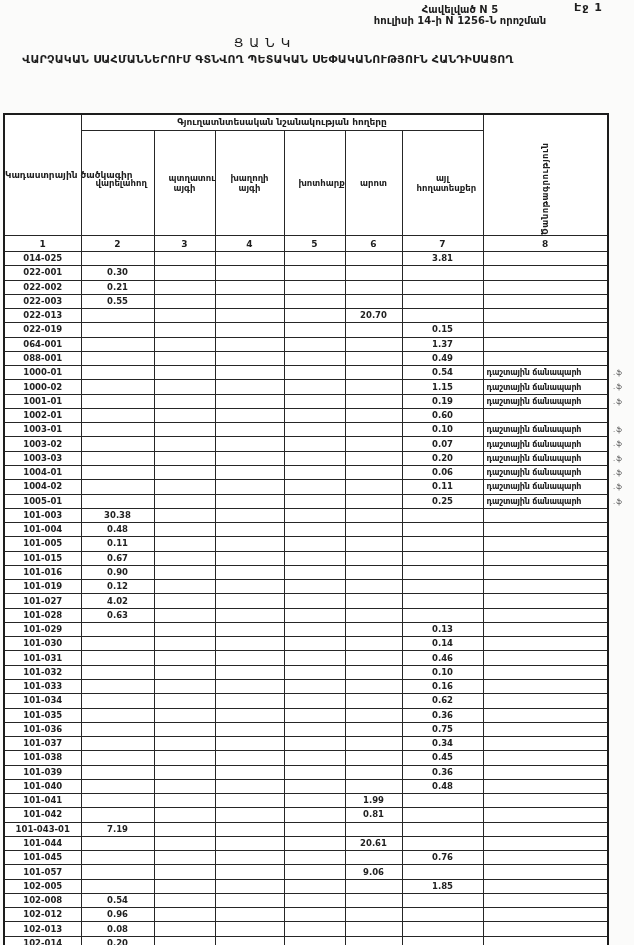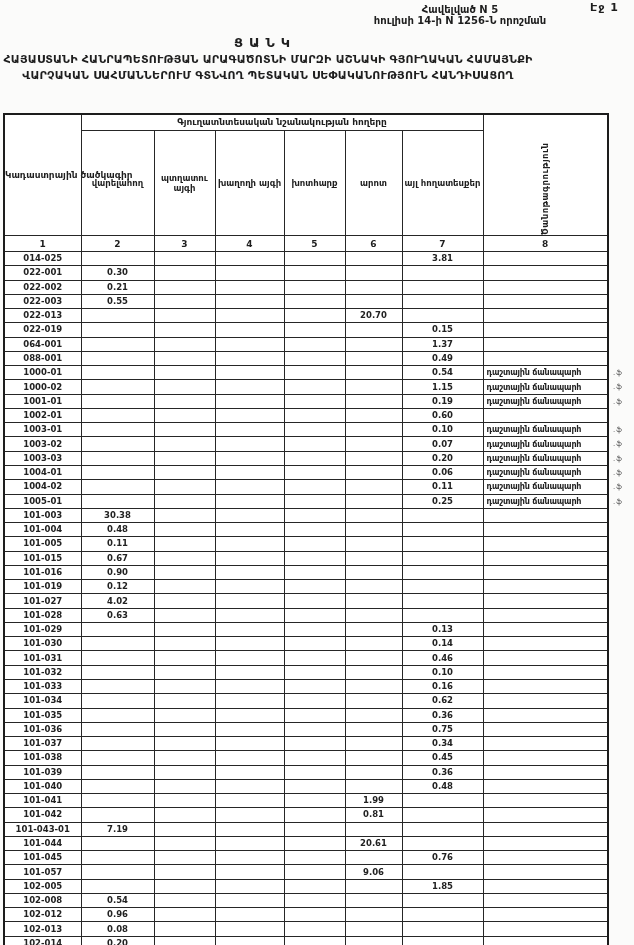--- a/index.html
+++ b/index.html
@@ -5,49 +5,49 @@
   * { margin:0; padding:0; box-sizing:border-box; }
   html,body { width:634px; height:945px; }
   body {
     font-family:"DejaVu Sans", sans-serif;
     background:#fbfbfa;
     color:#1e1e1e;
     position:relative;
     overflow:hidden;
   }
   .page-label {
-    position:absolute; top:1px; left:590px;
+    position:absolute; top:1px; left:574px;
     font-size:11px; font-weight:bold; letter-spacing:1px;
   }
   .annex-block {
     position:absolute; top:5px; left:308px; width:304px;
     text-align:center; font-size:10px; font-weight:bold; line-height:10.5px;
   }
   .doc-kind {
     position:absolute; top:35px; left:0; width:530px;
-    text-align:center; font-size:13px; font-weight:bold; letter-spacing:6px;
+    text-align:center; font-size:13px; font-weight:normal; letter-spacing:6px;
   }
   .main-title {
     position:absolute; top:52px; left:2px; width:532px;
     text-align:center; font-size:11px; font-weight:bold; line-height:15.5px;
     letter-spacing:0.2px;
   }
   table.land-table {
     position:absolute; top:113px; left:3px;
     width:604px; border-collapse:collapse; table-layout:fixed;
     background:#fff;
   }
   table.land-table th, table.land-table td {
     border:1px solid #262626;
     text-align:center; vertical-align:middle;
     overflow:visible; white-space:nowrap;
   }
   table.land-table { border:2px solid #1c1c1c; }
   tr.group-row th { height:15px; font-size:9px; font-weight:bold; }
-  tr.subhead-row th { height:96px; font-size:8.5px; font-weight:bold; white-space:normal; line-height:10px; padding:2px; }
+  tr.subhead-row th { height:96px; font-size:8.5px; font-weight:bold; white-space:normal; line-height:10px; padding:14px; }
   th.code-head { font-size:8px; white-space:normal; line-height:10px; }
   th.note-head div {
     writing-mode:vertical-rl; transform:rotate(180deg);
     margin:0 auto; font-size:8.5px; font-weight:bold; letter-spacing:0.5px;
     height:120px; display:flex; align-items:center;
   }
   tr.num-row td { height:16px; font-size:9px; font-weight:bold; }
   tbody.data td {
     height:14.28px; font-size:8.5px; font-weight:bold;
     line-height:13px; color:#222; padding:0;
@@ -67,21 +67,20 @@
 <div class="page-label">Էջ 1</div>
 
 <div class="annex-block">
   <div>Հավելված N 5</div>
   <div>հուլիսի 14-ի N 1256-Ն որոշման</div>
 </div>
 
 <div class="doc-kind">ՑԱՆԿ</div>
 
 <div class="main-title">
-  <div>ՀԱՅԱՍՏԱՆԻ ՀԱՆՐԱՊԵՏՈՒԹՅԱՆ ԱՐԱԳԱԾՈՏՆԻ ՄԱՐԶԻ ԱՇՆԱԿԻ ԳՅՈՒՂԱԿԱՆ ՀԱՄԱՅՆՔԻ</div>
   <div>ՎԱՐՉԱԿԱՆ ՍԱՀՄԱՆՆԵՐՈՒՄ ԳՏՆՎՈՂ ՊԵՏԱԿԱՆ ՍԵՓԱԿԱՆՈՒԹՅՈՒՆ ՀԱՆԴԻՍԱՑՈՂ</div>
 </div>
 
 <table class="land-table">
   <colgroup>
     <col style="width:77px">
       <col style="width:73px">
       <col style="width:61px">
       <col style="width:69px">
     <col style="width:61px">

